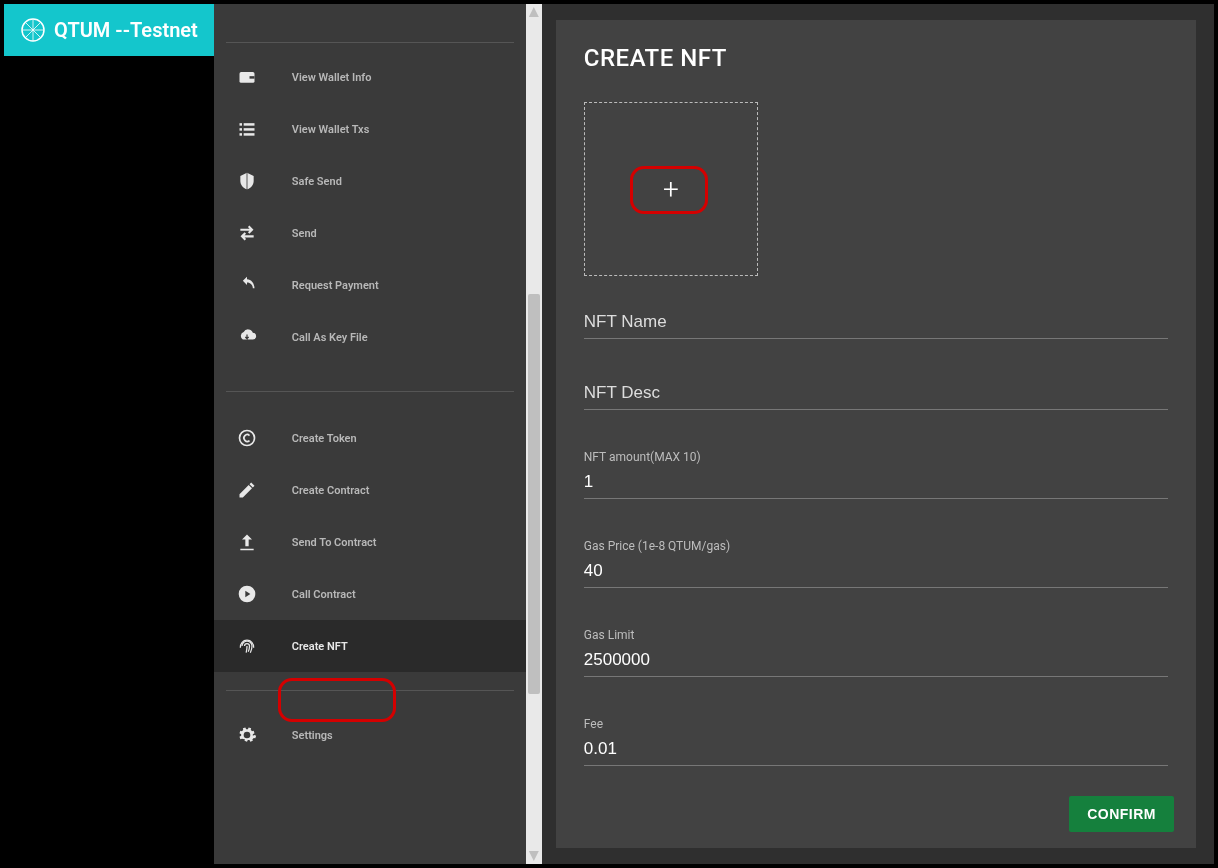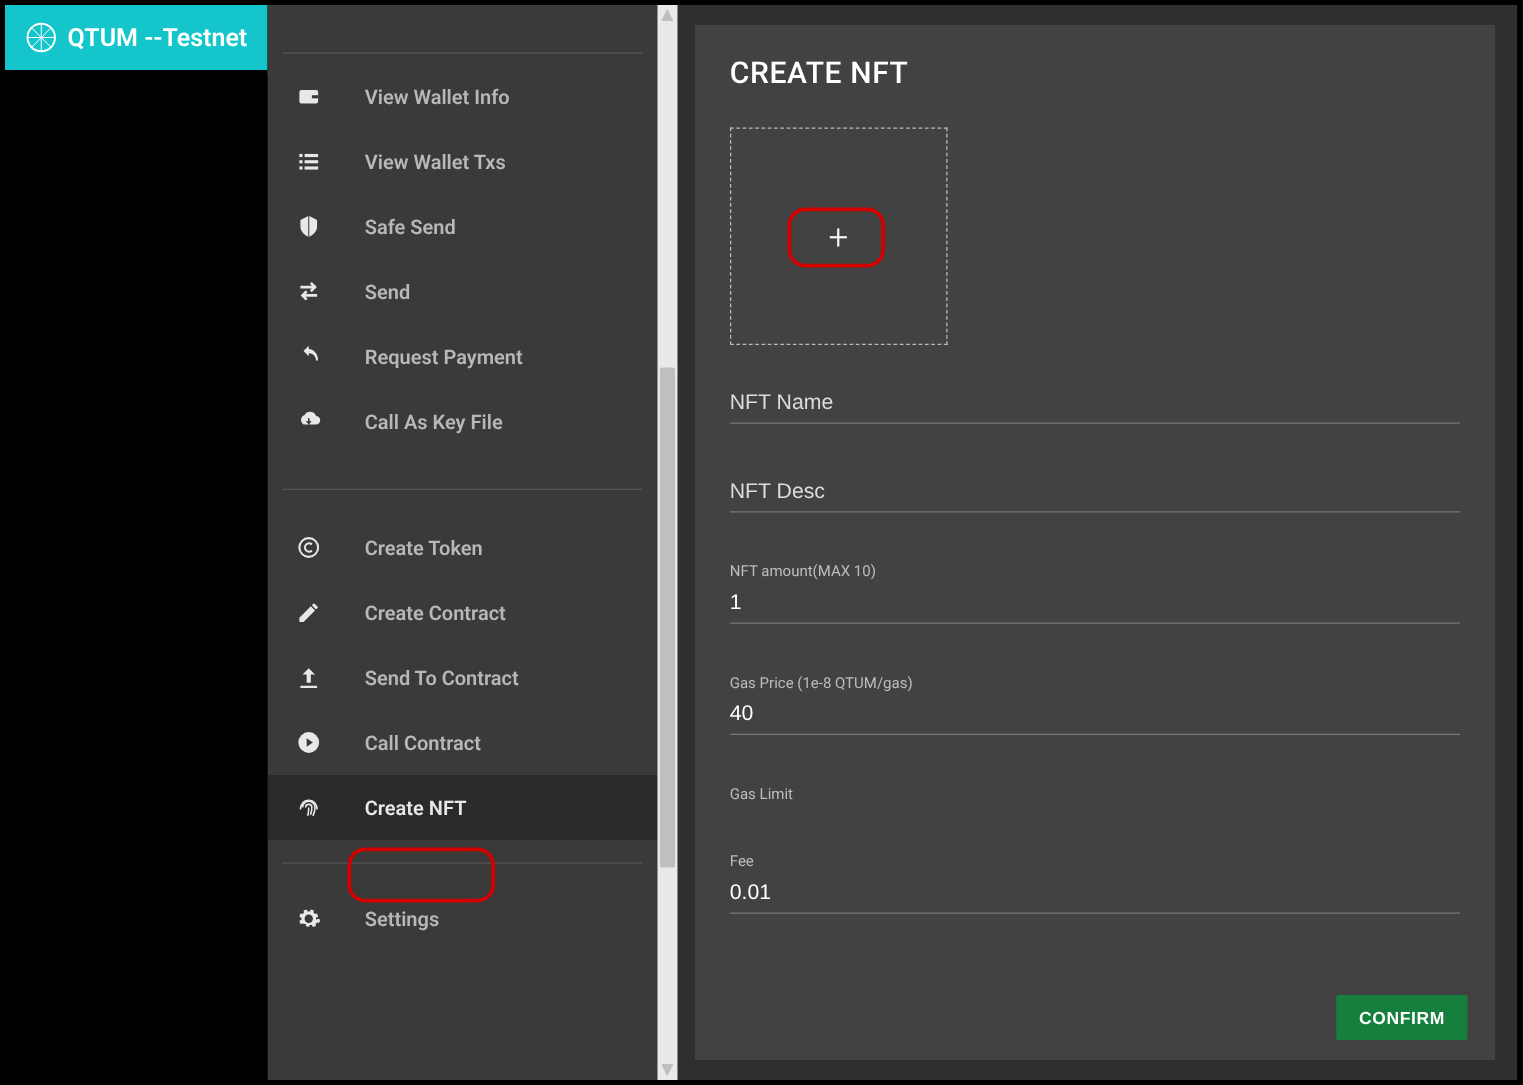--- a/index.html
+++ b/index.html
@@ -56,21 +56,21 @@
   background: #555;
   margin: 8px 12px;
 }
 .sidebar-item {
   display: flex;
   align-items: center;
   height: 52px;
   padding: 0 22px;
   color: #b8b8b8;
   cursor: pointer;
-  font-size: 16px;
+  font-size: 11px;
   font-weight: 600;
 }
 .sidebar-item.active {
   background: #2a2a2a;
   color: #e8e8e8;
 }
 .sidebar-item .icon {
   width: 22px;
   height: 22px;
   margin-right: 34px;
@@ -360,20 +360,21 @@
           <input class="field-input" value="1" style="">
         </div>
 
         <div class="field">
           <label class="field-label">Gas Price (1e-8 QTUM/gas)</label>
           <input class="field-input" value="40" style="">
         </div>
 
         <div class="field">
           <label class="field-label">Gas Limit</label>
+          <input class="field-input" value="2500000" style="">
         </div>
 
         <div class="field">
           <label class="field-label">Fee</label>
           <input class="field-input" value="0.01" style="">
         </div>
 
         <button class="confirm-btn">CONFIRM</button>
 
         <div class="anno-box" style="left:74px; top:146px; width:78px; height:48px;"></div>

